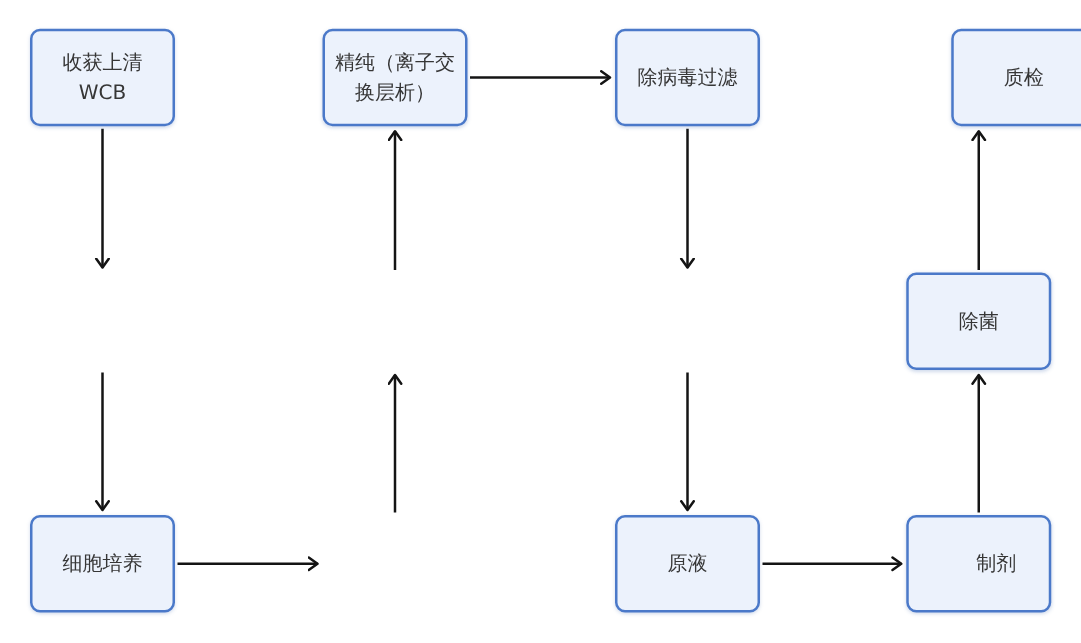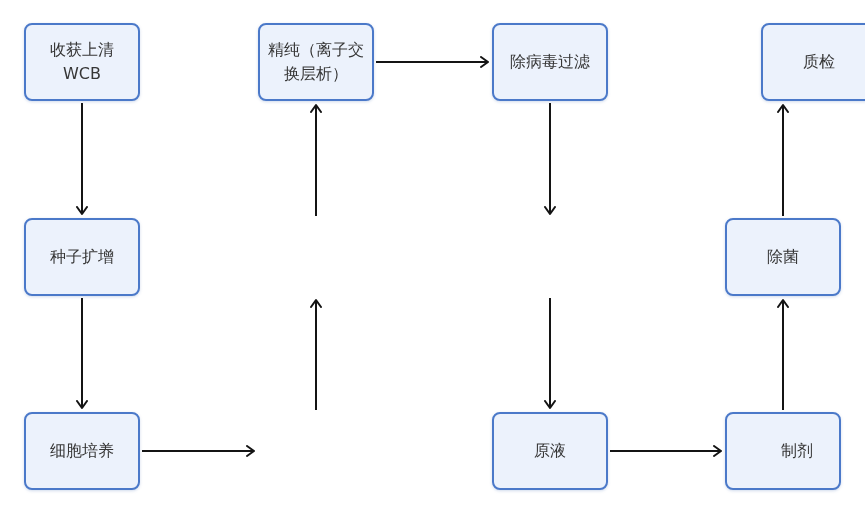--- a/index.html
+++ b/index.html
@@ -65,23 +65,20 @@
       <line x1="550" y1="298" x2="550" y2="408" marker-end="url(#arrowhead)"></line>
       <line x1="610" y1="451" x2="721" y2="451" marker-end="url(#arrowhead)"></line>
       <line x1="783" y1="410" x2="783" y2="300" marker-end="url(#arrowhead)"></line>
       <line x1="783" y1="216" x2="783" y2="105" marker-end="url(#arrowhead)"></line>
     </svg>
 
 <div class="node" style="left: 24px; top: 23px;">
       <span class="node-label">收获上清
 WCB</span>
     </div>
-    <div class="node" style="left: 24px; top: 218px;">
-      <span class="node-label">种子扩增</span>
-    </div>
     <div class="node" style="left: 258px; top: 23px;">
       <span class="node-label">精纯（离子交
 换层析）</span>
     </div>
     <div class="node" style="left: 24px; top: 412px;">
       <span class="node-label">细胞培养</span>
     </div>
     <div class="node" style="left: 492px; top: 23px;">
       <span class="node-label">除病毒过滤</span>
     </div>

